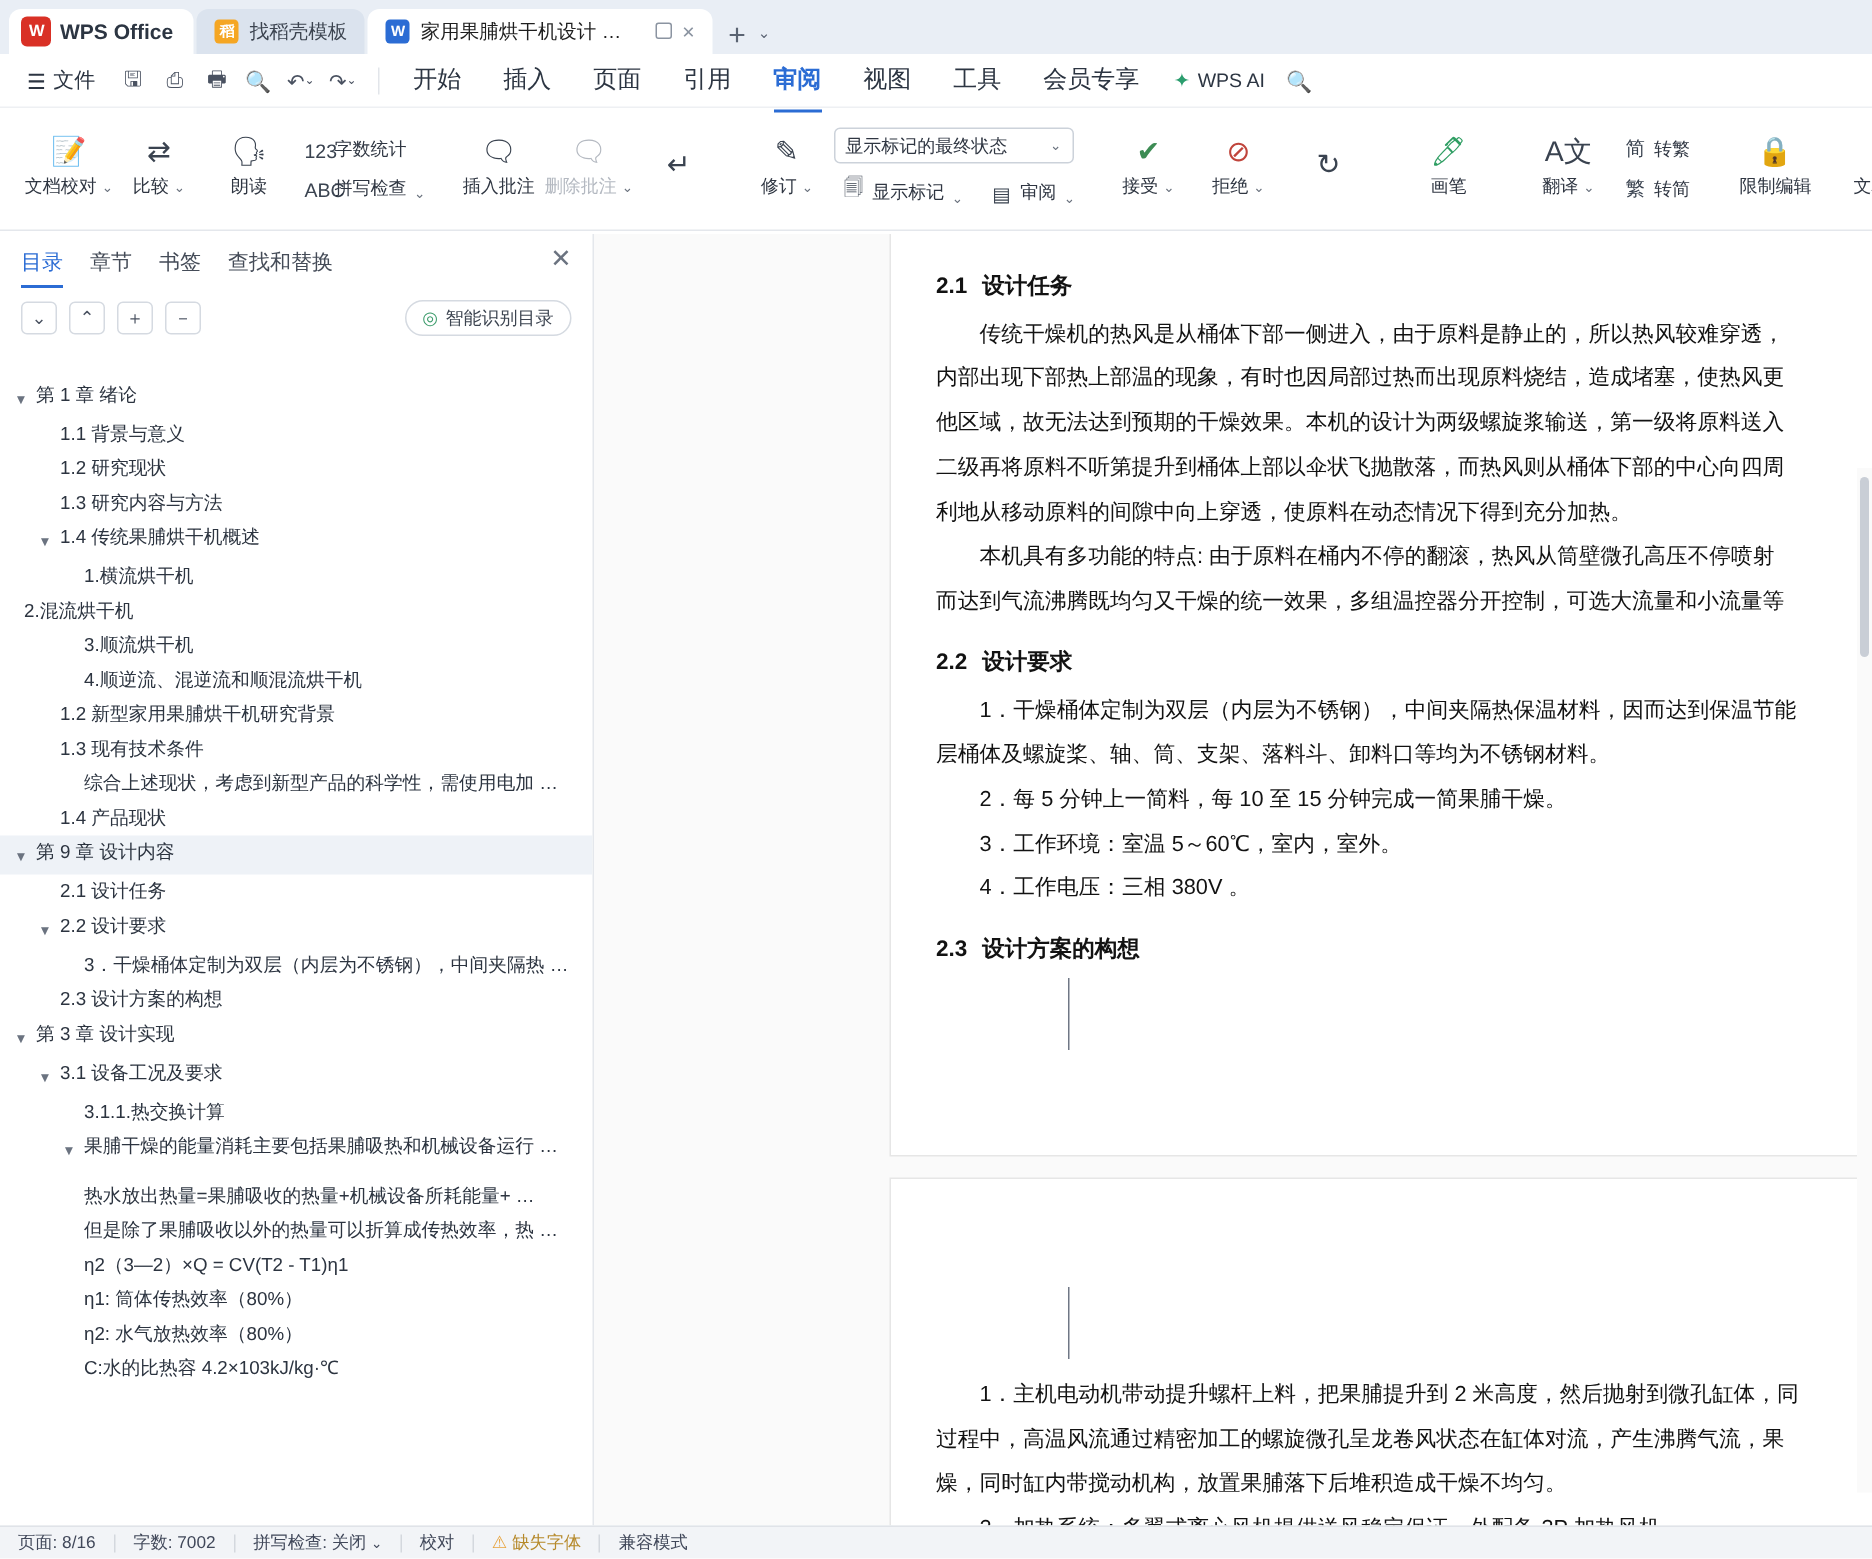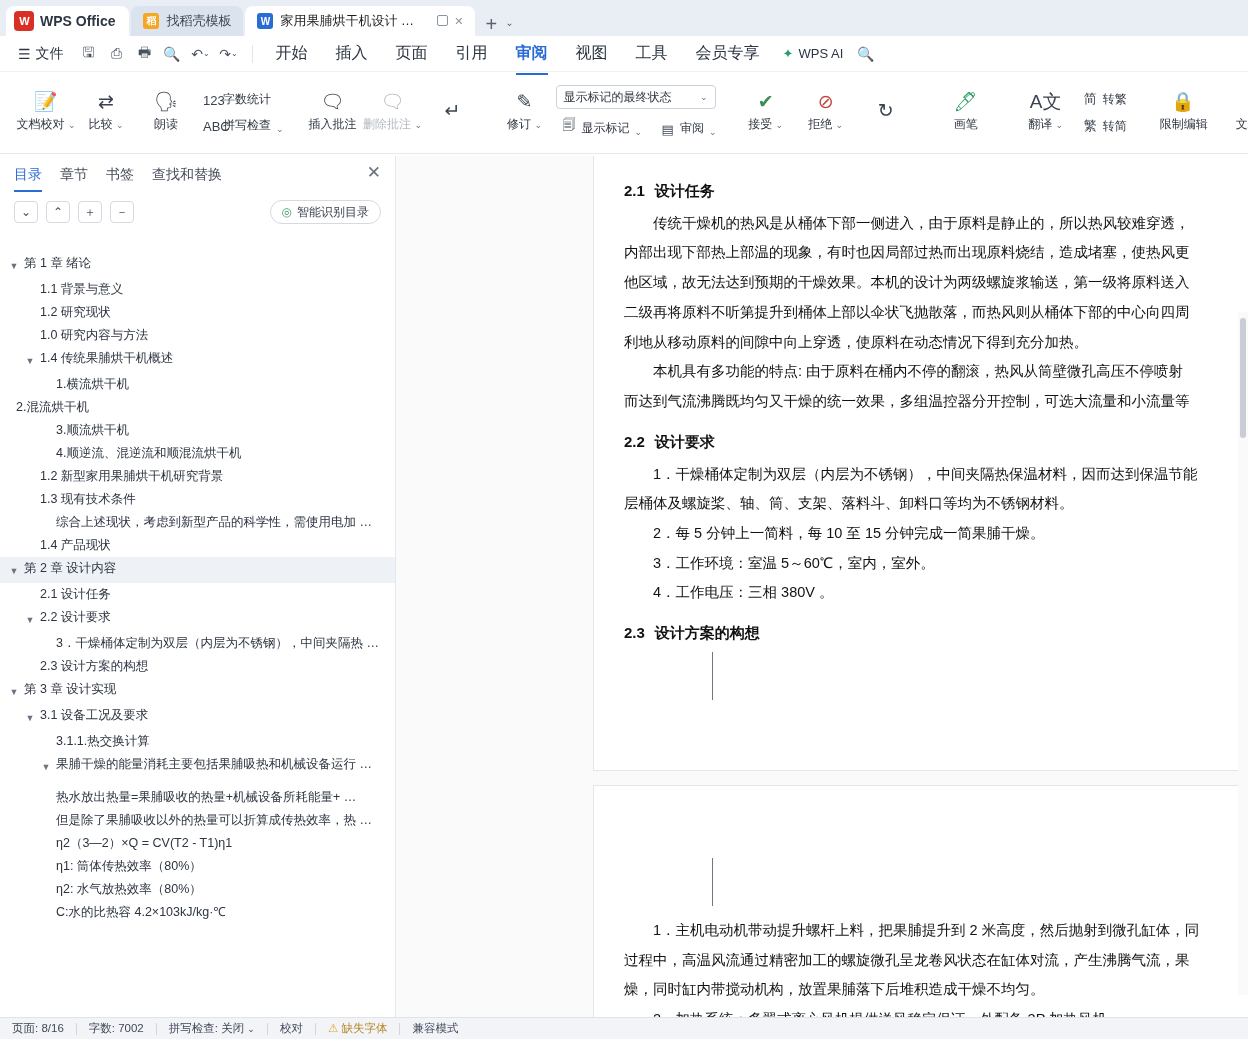--- a/index.html
+++ b/index.html
@@ -367,21 +367,21 @@
         <div class="onode" style="padding-left: 24px;">
           <span class="tw"></span>
           <span class="txt">1.1 背景与意义</span>
         </div>
         <div class="onode" style="padding-left: 24px;">
           <span class="tw"></span>
           <span class="txt">1.2 研究现状</span>
         </div>
         <div class="onode" style="padding-left: 24px;">
           <span class="tw"></span>
-          <span class="txt">1.0 研究内容与方法</span>
+          <span class="txt">1.3 研究内容与方法</span>
         </div>
         <div class="onode" style="padding-left: 24px;">
           <span class="tw">▼</span>
           <span class="txt">1.4 传统果脯烘干机概述</span>
         </div>
         <div class="onode" style="padding-left: 40px;">
           <span class="tw"></span>
           <span class="txt">1.横流烘干机</span>
         </div>
         <div class="onode" style="">
@@ -407,21 +407,21 @@
         <div class="onode" style="padding-left: 40px;">
           <span class="tw"></span>
           <span class="txt">综合上述现状，考虑到新型产品的科学性，需使用电加 …</span>
         </div>
         <div class="onode" style="padding-left: 24px;">
           <span class="tw"></span>
           <span class="txt">1.4 产品现状</span>
         </div>
         <div class="onode sel-row" style="padding-left: 8px;">
           <span class="tw">▼</span>
-          <span class="txt">第 2 章   设计内容</span>
+          <span class="txt">第 9 章   设计内容</span>
         </div>
         <div class="onode" style="padding-left: 24px;">
           <span class="tw"></span>
           <span class="txt">2.1 设计任务</span>
         </div>
         <div class="onode" style="padding-left: 24px;">
           <span class="tw">▼</span>
           <span class="txt">2.2   设计要求</span>
         </div>
         <div class="onode" style="padding-left: 40px;">

